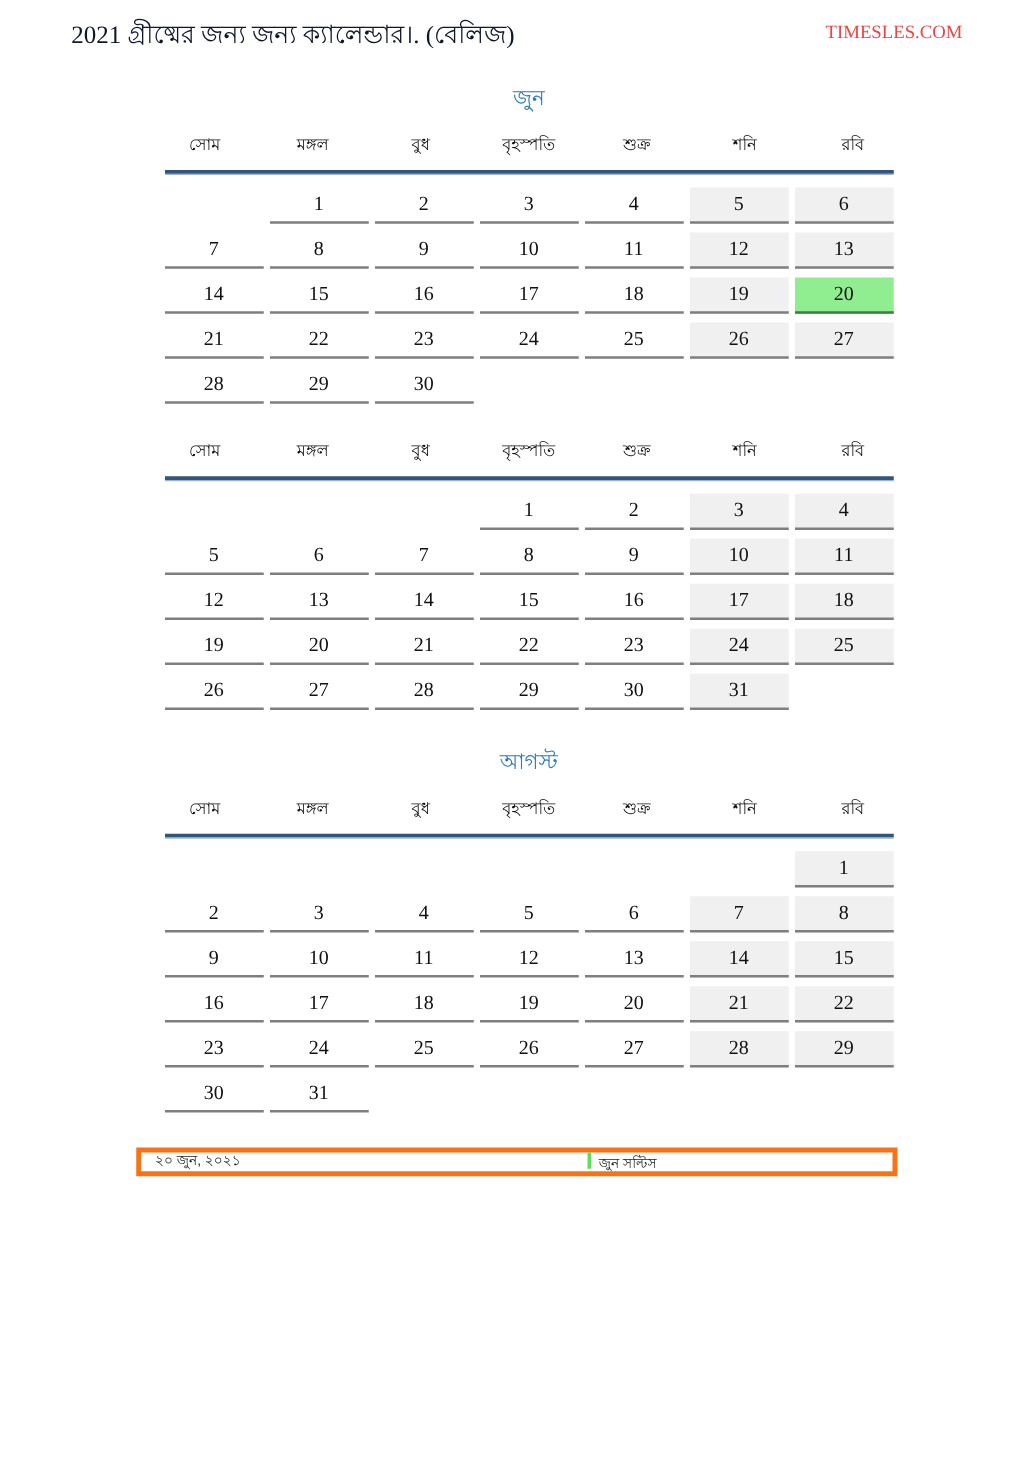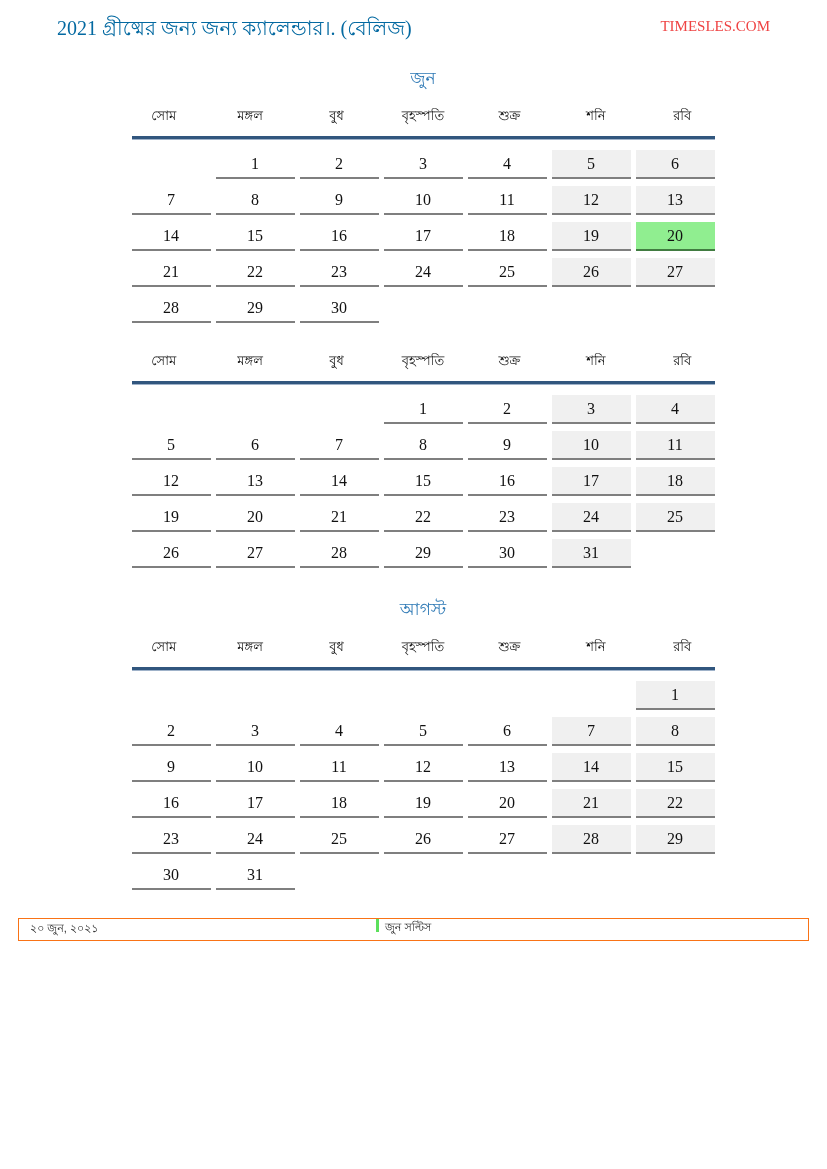--- a/index.html
+++ b/index.html
@@ -16,21 +16,21 @@
   .header {
     display: flex;
     justify-content: space-between;
     align-items: flex-start;
     padding: 15px 57px 0 57px;
   }
   .page-title {
     font-family: "Liberation Serif", serif;
     font-size: 20px;
     line-height: 26px;
-    color: #0369a1;
+    color: #0f172a;
   }
   .site-link {
     font-family: "Liberation Serif", serif;
     font-size: 15px;
     line-height: 22px;
     color: #ef4444;
     text-decoration: none;
     cursor: pointer;
   }
 
@@ -72,24 +72,24 @@
     font-size: 16px;
     color: #111111;
     border-bottom: 2px solid transparent;
   }
   .cell.filled { border-bottom-color: #7f7f7f; }
   .cell.weekend { background: #f0f0f0; }
   .cell.today { background: #90ee90; border-bottom-color: #417c41; }
 
   
   .footer {
-    width: 791px;
+    width: 609px;
     height: 23px;
     margin: 16px auto 0 auto;
-    border: 1px solid #f97316;
+    border: 4px solid #f97316;
     display: flex;
     align-items: center;
     position: relative;
     font-size: 11px;
     color: #222222;
     box-sizing: border-box;
   }
   .footer-date { margin-left: 11px; }
   .footer-event {
     position: absolute;

